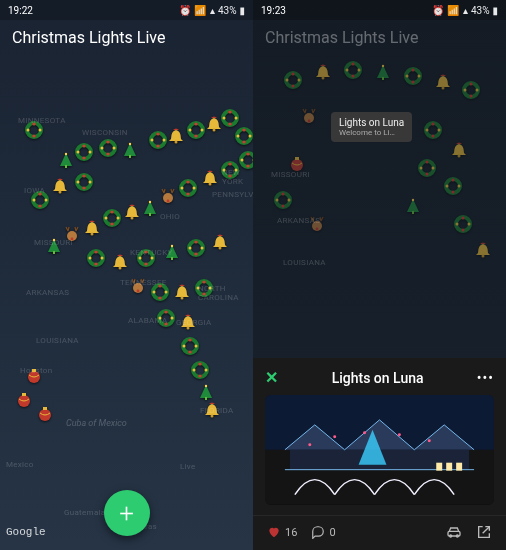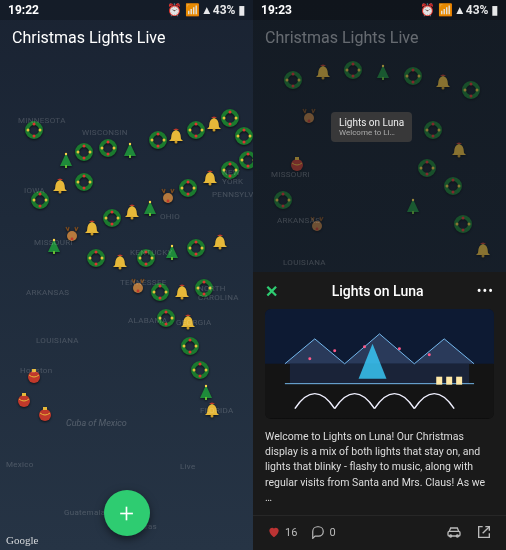--- a/index.html
+++ b/index.html
@@ -1,32 +1,32 @@
 <!DOCTYPE html>
 <html><head>
 <meta charset="utf-8">
 <style>
   * { box-sizing: border-box; margin: 0; padding: 0; }
   html, body { width: 506px; height: 550px; background: #000; font-family: -apple-system, Roboto, sans-serif; overflow: hidden; }
   .container { display: flex; width: 506px; height: 550px; }
   .pane { position: relative; width: 253px; height: 550px; overflow: hidden; }
   .pane-left { background: linear-gradient(180deg, #1a2332 0%, #1e2a3a 40%, #263445 100%); }
   .pane-right { background: linear-gradient(180deg, #141b24 0%, #18222e 100%); }
-  .statusbar { height: 20px; display: flex; justify-content: space-between; align-items: center; padding: 0 8px; font-size: 12px; color: #fff; background: rgba(0,0,0,.2); font-weight: bold; }
+  .statusbar { height: 20px; display: flex; justify-content: space-between; align-items: center; padding: 0 8px; font-size: 10px; color: #fff; background: rgba(0,0,0,.2); }
   .sb-icons { display: flex; gap: 3px; align-items: center; opacity: .9; }
   .appbar { padding: 8px 12px; font-size: 16px; color: #fff; font-weight: 400; }
   .pane-right .appbar { color: rgba(255,255,255,.35); }
   .map { position: absolute; inset: 0; border-radius: 11px; }
   .label { position: absolute; color: rgba(255,255,255,.18); font-size: 8px; text-transform: uppercase; letter-spacing: .3px; }
   .marker { position: absolute; width: 18px; height: 18px; transform: translate(-50%,-50%); }
   .marker svg { width: 100%; height: 100%; filter: drop-shadow(0 1px 1px rgba(0,0,0,.6)); }
   .ocean { position: absolute; color: rgba(255,255,255,.22); font-size: 9px; font-style: italic; }
   .fab { position: absolute; bottom: 14px; left: 50%; transform: translateX(-50%); width: 46px; height: 46px; border-radius: 50%; background: #2ecc71; display: flex; align-items: center; justify-content: center; box-shadow: 0 3px 8px rgba(0,0,0,.5); }
   .fab-plus { color: #fff; font-size: 26px; font-weight: 300; line-height: 1; }
-  .google { position: absolute; bottom: 4px; left: 6px; color: rgba(255,255,255,.8); font-size: 11px; font-family: Liberation Serif, serif; }
+  .google { position: absolute; bottom: 12px; left: 6px; color: rgba(255,255,255,.8); font-size: 11px; font-family: Liberation Mono, monospace; }
   .right-map { height: 280px; position: relative; }
   .pane-right .marker { opacity: .55; }
   .tooltip { position: absolute; background: rgba(60,60,60,.9); border-radius: 4px; padding: 5px 8px; font-size: 10px; color: #eee; top: 112px; left: 78px; }
   .tooltip-sub { font-size: 8px; color: #aaa; }
   .sheet { position: absolute; bottom: 0; left: 0; right: 0; background: #1a1a1a; padding: 10px 0 0 0; }
   .sheet-head { display: flex; align-items: center; justify-content: space-between; padding: 0 12px 8px; }
   .sheet-close { color: #2ecc71; font-size: 16px; font-weight: bold; }
   .sheet-title { color: #fff; font-size: 14px; font-weight: 500; }
   .sheet-more { color: #fff; font-size: 14px; letter-spacing: 1px; }
   .photo { margin: 0 12px 10px; border-radius: 6px; overflow: hidden; height: 110px; position: relative; background: linear-gradient(180deg,#0a1228 0%, #1a2440 40%, #0d0d0d 100%); }
@@ -361,21 +361,20 @@
           </g>
           <g fill="#ff5a8a">
               <circle cx="45" cy="50" r="1.5"></circle>
               <circle cx="70" cy="42" r="1.5"></circle>
               <circle cx="100" cy="38" r="1.5"></circle>
               <circle cx="135" cy="40" r="1.5"></circle>
               <circle cx="165" cy="46" r="1.5"></circle>
             </g>
         </svg>
       </div>
-      <div class="desc">Welcome to Lights on Luna!   Our Christmas display is a mix of both lights that stay on, and lights that blinky - flashy  to music, along with regular visits from Santa and Mrs. Claus! As we …</div>
       <div class="actions">
         <span class="act heart">
           <svg width="14" height="14" viewBox="0 0 24 24">
               <path d="M12 21s-8-5-8-12a5 5 0 0 1 8-3 5 5 0 0 1 8 3c0 7-8 12-8 12z"></path>
             </svg>
           <span>16</span>
         </span>
         <span class="act">
           <svg width="14" height="14" viewBox="0 0 24 24" fill="none" stroke="#bbb" stroke-width="2">
               <path d="M21 11a8 8 0 0 1-8 8H7l-4 4V11a8 8 0 0 1 8-8h2a8 8 0 0 1 8 8z"></path>

